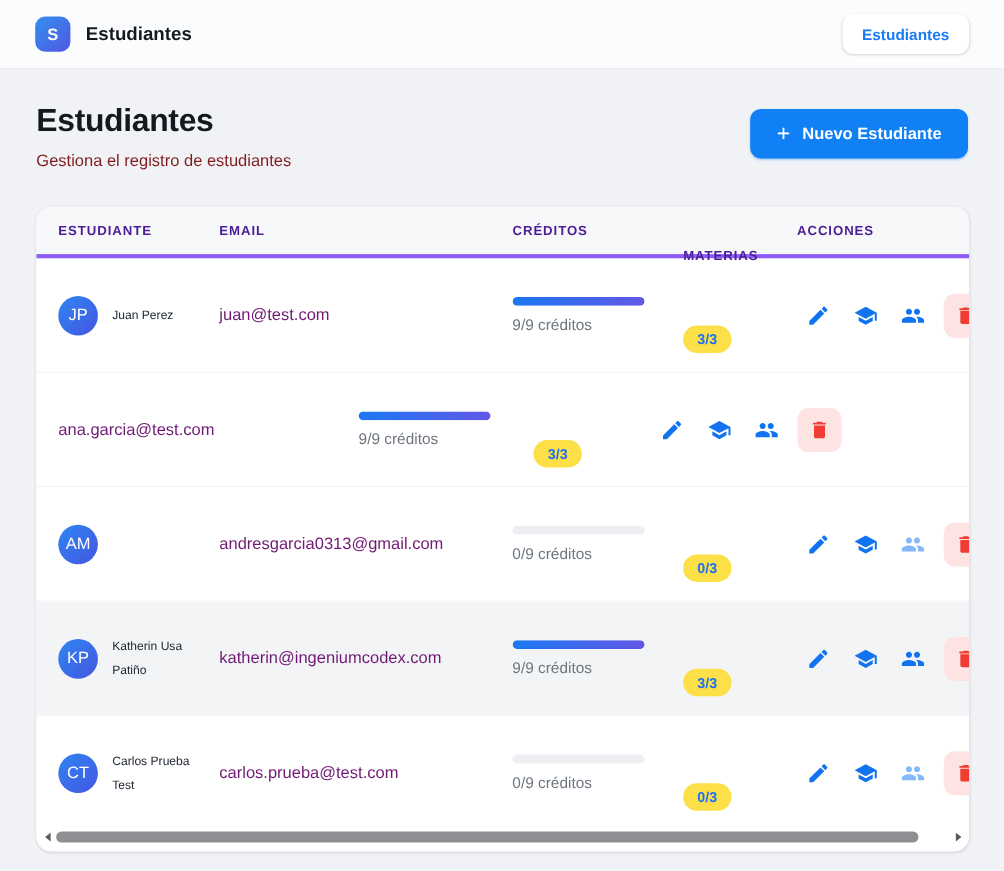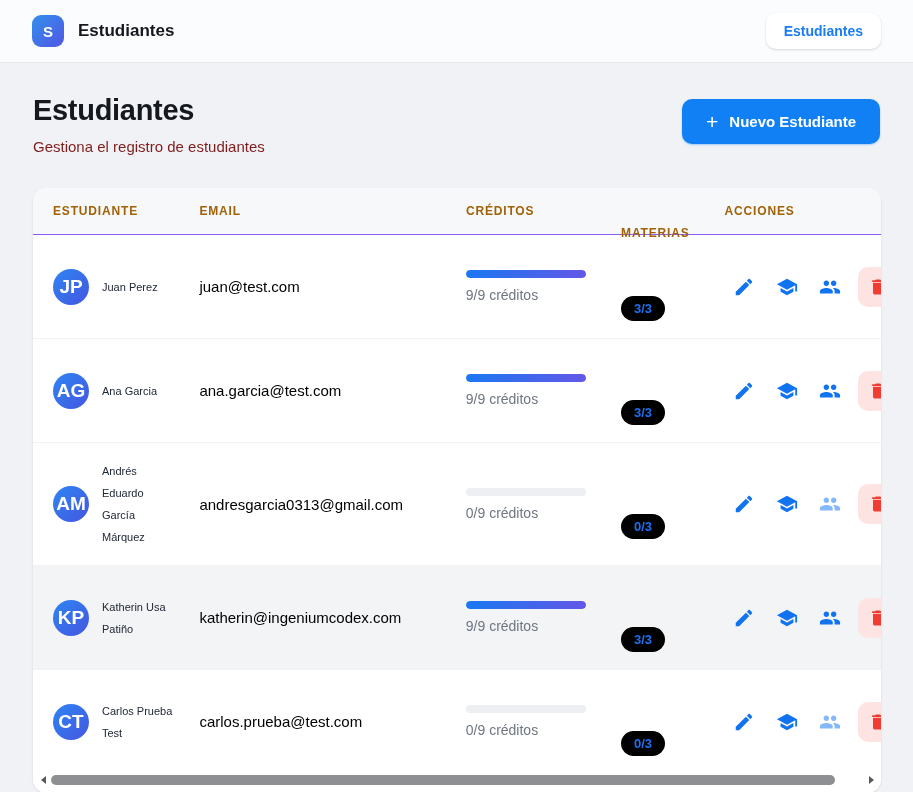--- a/index.html
+++ b/index.html
@@ -72,26 +72,26 @@
     box-shadow: 0 1px 3px rgba(16,24,40,.07), 0 1px 2px rgba(16,24,40,.05);
     overflow: hidden;
   }
   .table-inner { width: 877px; }
 
   .thead {
     display: flex;
     align-items: center;
     height: 47px;
     background: #f7f8fa;
-    border-bottom: 1px solid #8b5cf6;
+    border-bottom: 4px solid #8b5cf6;
     padding-left: 20px;
     font-size: 12px;
     font-weight: 700;
     letter-spacing: 0.07em;
-    color: #a16207;
+    color: #4c1d95;
   }
   .col-student  { width: 150px; }
   .col-email    { width: 273px; }
   .col-credits  { width: 159px; }
   .col-materias { width: 106px; margin-top: 44px; }
   .col-actions  { width: 190px; }
 
   .trow {
     display: flex;
     align-items: center;
@@ -102,47 +102,47 @@
   .trow:last-child { border-bottom: none; }
   .trow.highlighted { background: #f3f4f6; }
 
   .student-cell { display: flex; align-items: center; gap: 13px; }
   .avatar {
     flex: none;
     width: 36px; height: 36px;
     border-radius: 50%;
     background: linear-gradient(135deg, #2f85f3, #4456e0);
     color: #fff;
-    font-size: 19px; font-weight: 700;
+    font-size: 15px; font-weight: 400;
     display: flex; align-items: center; justify-content: center;
   }
   .student-name {
     width: 74px;
     font-size: 11px; font-weight: 500;
     color: #212936;
     line-height: 22px;
   }
-  .email-cell { font-size: 15px; color: #000000; }
+  .email-cell { font-size: 15px; color: #701a75; }
 
   .progress-track {
     width: 120px; height: 8px;
     border-radius: 4px;
     background: #edeff2;
     overflow: hidden;
   }
   .progress-fill {
     height: 100%;
     border-radius: 4px;
     background: linear-gradient(90deg, #1b78f2, #6257e6);
   }
   .credits-label { margin-top: 9px; font-size: 14px; color: #6e7681; }
 
   .badge {
     display: inline-block;
-    background: #000000;
+    background: #fde047;
     color: #1d6ff2;
     font-size: 13px; font-weight: 700;
     padding: 5px 13px;
     border-radius: 999px;
   }
 
   .actions-cell { display: flex; align-items: center; gap: 21px; padding-left: 9px; }
   .icon-btn {
     background: none; border: none; padding: 0; cursor: pointer;
     width: 22px; height: 22px;
@@ -255,24 +255,20 @@
                 </svg>
       </button>
       <button class="trash-btn">
         <svg viewBox="0 0 24 24">
                   <path d="M6 19c0 1.1.9 2 2 2h8c1.1 0 2-.9 2-2V7H6v12zM19 4h-3.5l-1-1h-5l-1 1H5v2h14V4z"></path>
                 </svg>
       </button>
     </div>
   </div>
           <div class="trow">
-    <div class="col-student student-cell">
-      <div class="avatar">AG</div>
-      <div class="student-name">Ana Garcia</div>
-    </div>
     <div class="col-email email-cell">ana.garcia@test.com</div>
     <div class="col-credits">
       <div class="progress-track">
         <div class="progress-fill" style="width: 100%;"></div>
       </div>
       <div class="credits-label">9/9 créditos</div>
     </div>
     <div class="col-materias">
       <span class="badge">3/3</span>
     </div>
@@ -295,21 +291,20 @@
       <button class="trash-btn">
         <svg viewBox="0 0 24 24">
                   <path d="M6 19c0 1.1.9 2 2 2h8c1.1 0 2-.9 2-2V7H6v12zM19 4h-3.5l-1-1h-5l-1 1H5v2h14V4z"></path>
                 </svg>
       </button>
     </div>
   </div>
           <div class="trow">
     <div class="col-student student-cell">
       <div class="avatar">AM</div>
-      <div class="student-name">Andrés Eduardo García Márquez</div>
     </div>
     <div class="col-email email-cell">andresgarcia0313@gmail.com</div>
     <div class="col-credits">
       <div class="progress-track">
         <div class="progress-fill" style="width: 0%;"></div>
       </div>
       <div class="credits-label">0/9 créditos</div>
     </div>
     <div class="col-materias">
       <span class="badge">0/3</span>

